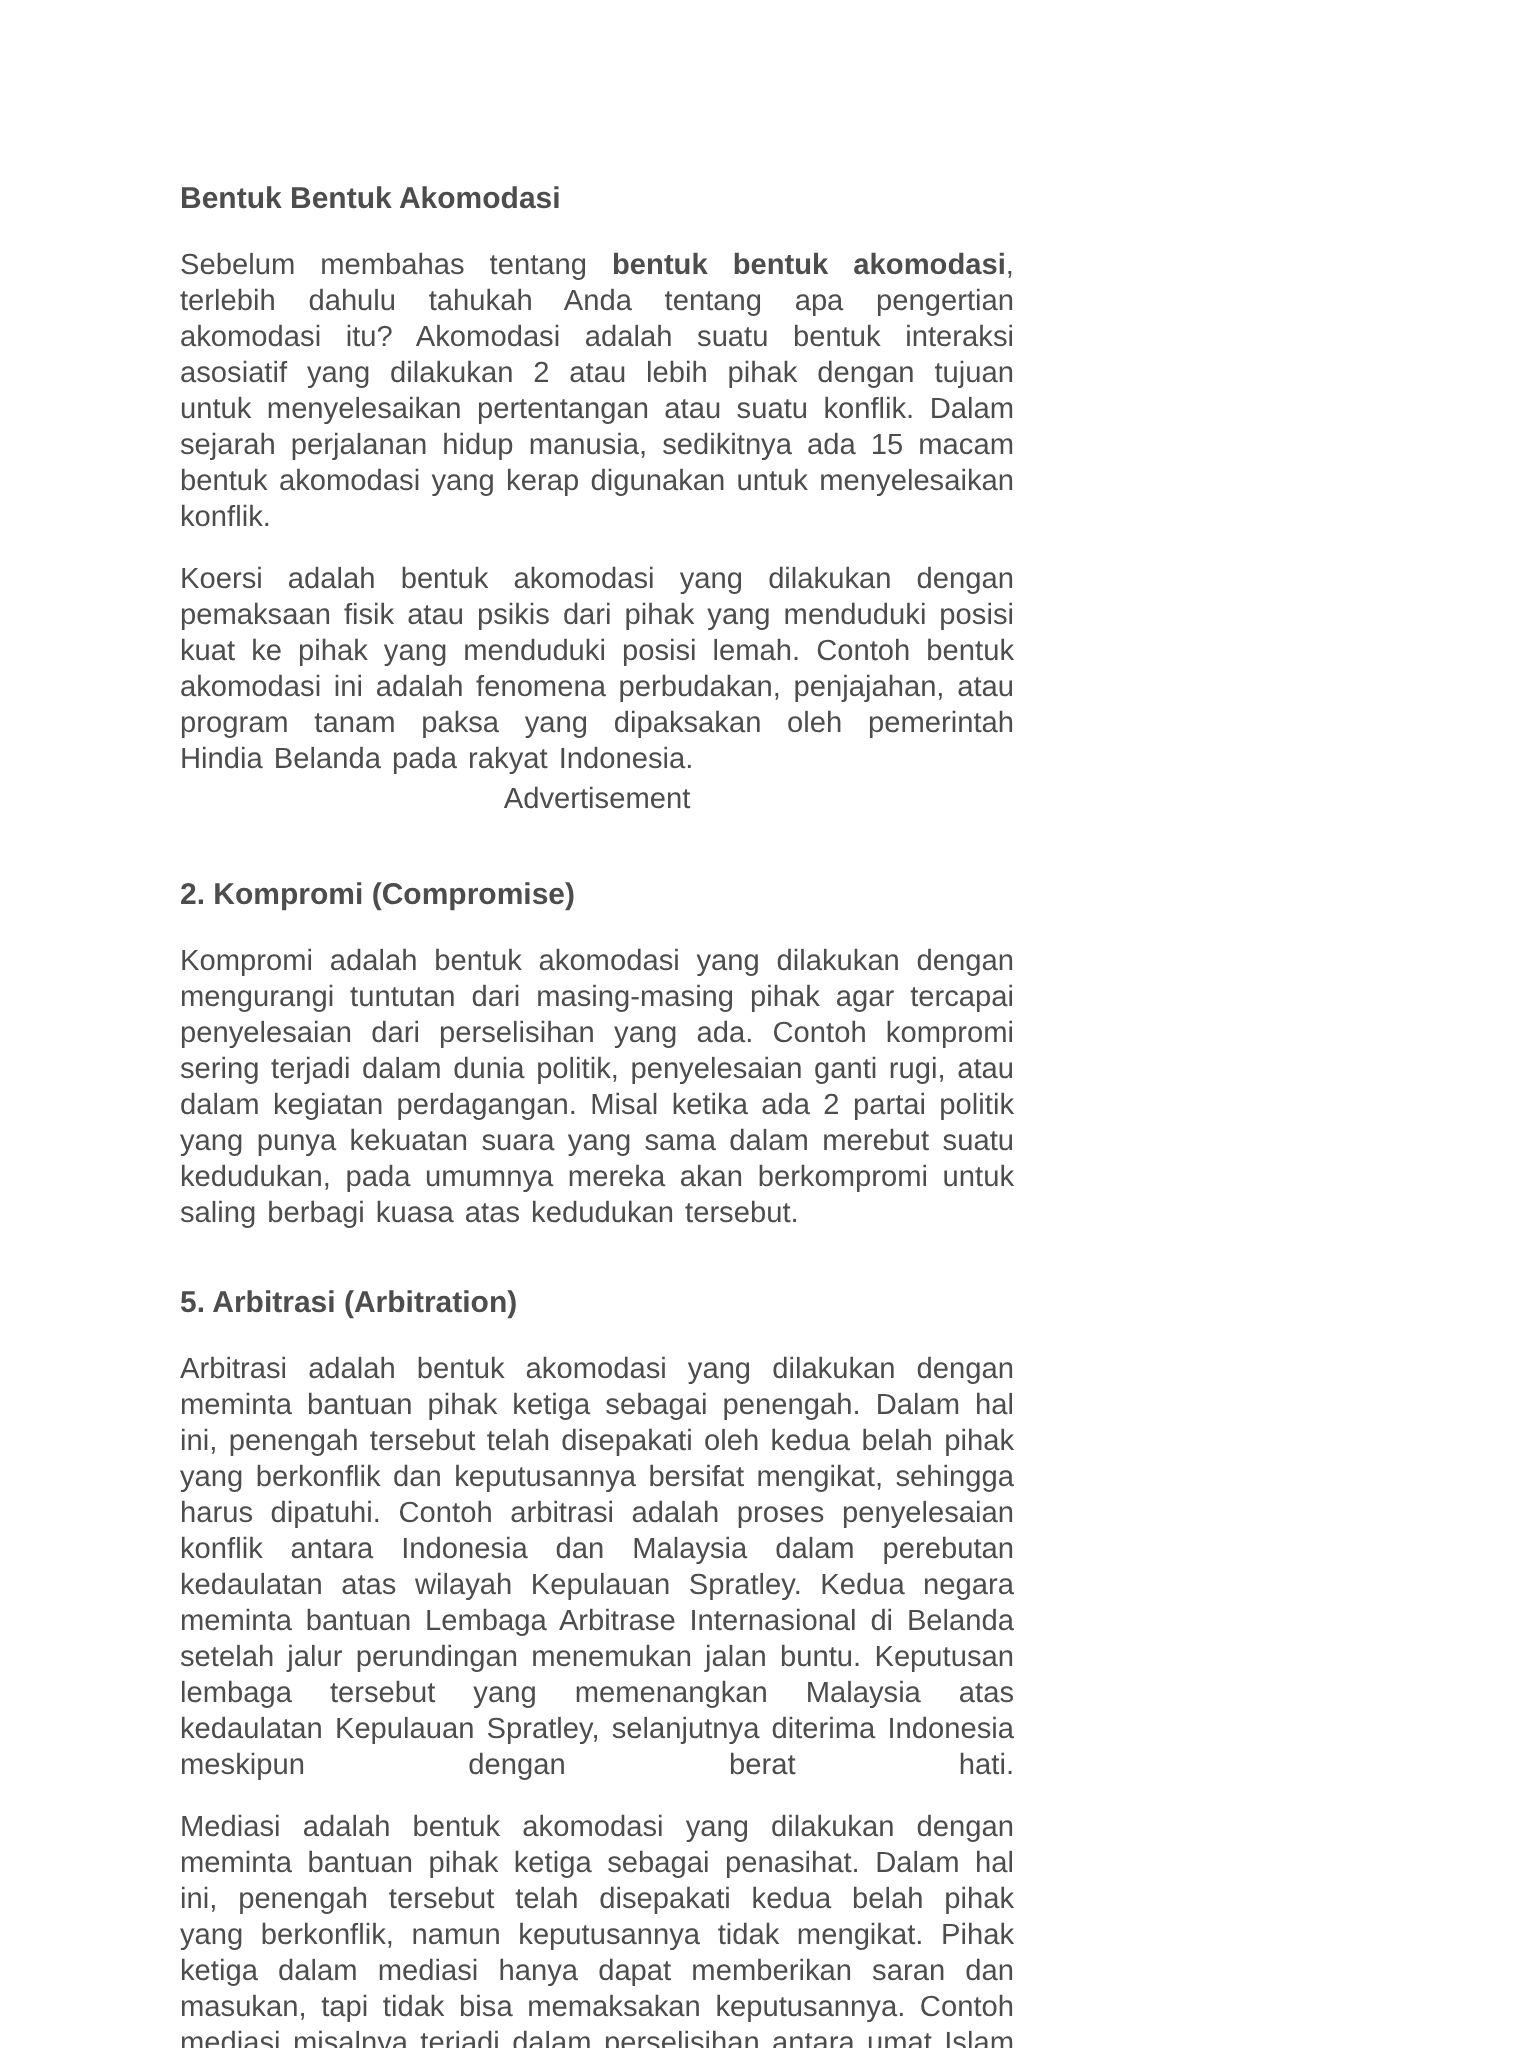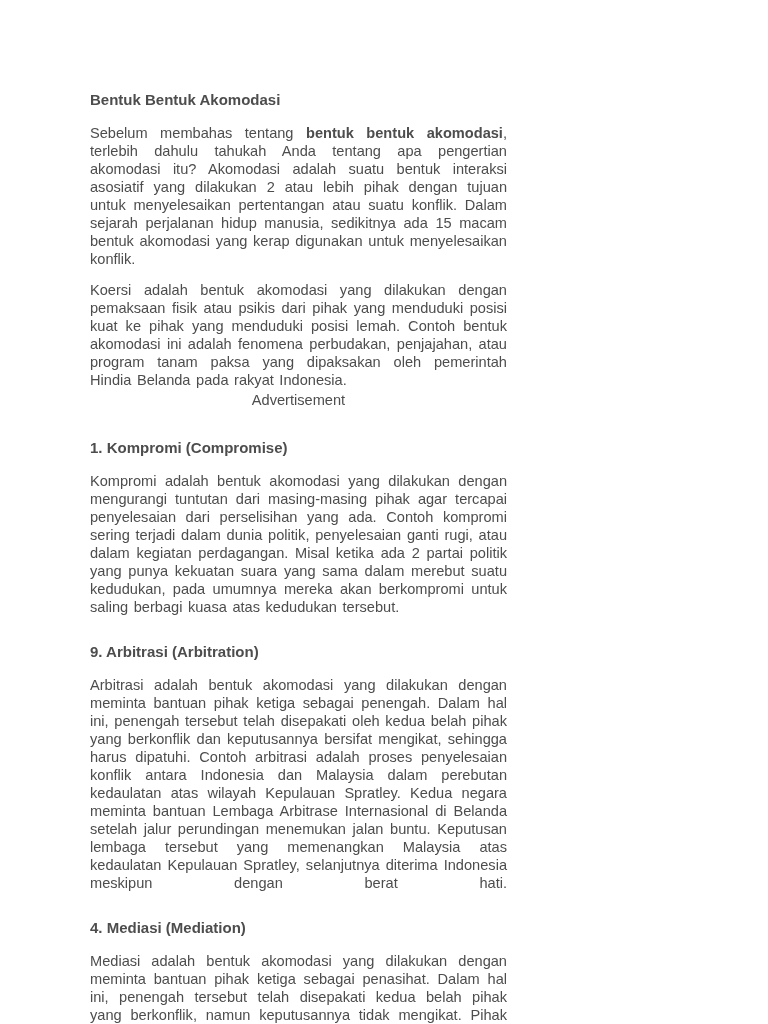--- a/index.html
+++ b/index.html
@@ -55,27 +55,26 @@
   <div class="doc-title">Bentuk Bentuk Akomodasi</div>
 
   <p class="para"><span>Sebelum membahas tentang </span><b>bentuk bentuk akomodasi</b><span>, terlebih dahulu tahukah Anda tentang apa pengertian akomodasi itu? Akomodasi adalah suatu bentuk interaksi asosiatif yang dilakukan 2 atau lebih pihak dengan tujuan untuk menyelesaikan pertentangan atau suatu konflik. Dalam sejarah perjalanan hidup manusia, sedikitnya ada 15 macam bentuk akomodasi yang kerap digunakan untuk menyelesaikan konflik.</span></p>
 
   <div>
     <p class="para">Koersi adalah bentuk akomodasi yang dilakukan dengan pemaksaan fisik atau psikis dari pihak yang menduduki posisi kuat ke pihak yang menduduki posisi lemah. Contoh bentuk akomodasi ini adalah fenomena perbudakan, penjajahan, atau program tanam paksa yang dipaksakan oleh pemerintah Hindia Belanda pada rakyat Indonesia.</p>
     <div class="extra-line">Advertisement</div>
   </div>
 
   <div>
-    <div class="section-heading">1. Kompromi (Compromise)</div>
+    <div class="section-heading">2. Kompromi (Compromise)</div>
     <p class="para">Kompromi adalah bentuk akomodasi yang dilakukan dengan mengurangi tuntutan dari masing-masing pihak agar tercapai penyelesaian dari perselisihan yang ada. Contoh kompromi sering terjadi dalam dunia politik, penyelesaian ganti rugi, atau dalam kegiatan perdagangan. Misal ketika ada 2 partai politik yang punya kekuatan suara yang sama dalam merebut suatu kedudukan, pada umumnya mereka akan berkompromi untuk saling berbagi kuasa atas kedudukan tersebut.</p>
   </div>
 
   <div>
-    <div class="section-heading">9. Arbitrasi (Arbitration)</div>
+    <div class="section-heading">5. Arbitrasi (Arbitration)</div>
     <p class="para justify-last">Arbitrasi adalah bentuk akomodasi yang dilakukan dengan meminta bantuan pihak ketiga sebagai penengah. Dalam hal ini, penengah tersebut telah disepakati oleh kedua belah pihak yang berkonflik dan keputusannya bersifat mengikat, sehingga harus dipatuhi. Contoh arbitrasi adalah proses penyelesaian konflik antara Indonesia dan Malaysia dalam perebutan kedaulatan atas wilayah Kepulauan Spratley. Kedua negara meminta bantuan Lembaga Arbitrase Internasional di Belanda setelah jalur perundingan menemukan jalan buntu. Keputusan lembaga tersebut yang memenangkan Malaysia atas kedaulatan Kepulauan Spratley, selanjutnya diterima Indonesia meskipun dengan berat hati.</p>
   </div>
 
   <div>
-    <div class="section-heading">4. Mediasi (Mediation)</div>
     <p class="para">Mediasi adalah bentuk akomodasi yang dilakukan dengan meminta bantuan pihak ketiga sebagai penasihat. Dalam hal ini, penengah tersebut telah disepakati kedua belah pihak yang berkonflik, namun keputusannya tidak mengikat. Pihak ketiga dalam mediasi hanya dapat memberikan saran dan masukan, tapi tidak bisa memaksakan keputusannya. Contoh mediasi misalnya terjadi dalam perselisihan antara umat Islam dan Kristen di Poso pada 2001 lalu. Dalam kasus tersebut, pihak yang menjadi mediator adalah Jusuf Kalla dan Susilo Bambang Yudhoyono.</p>
   </div>
 
 </div>
 
 </body></html>

